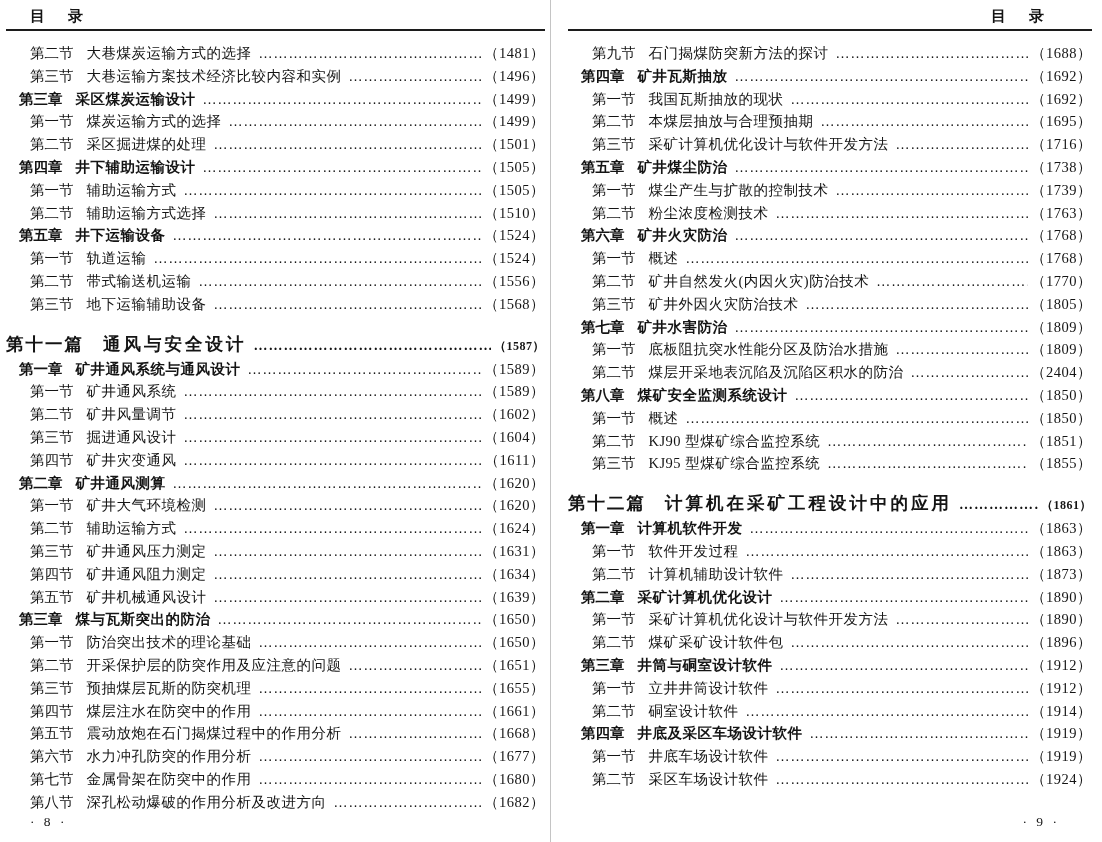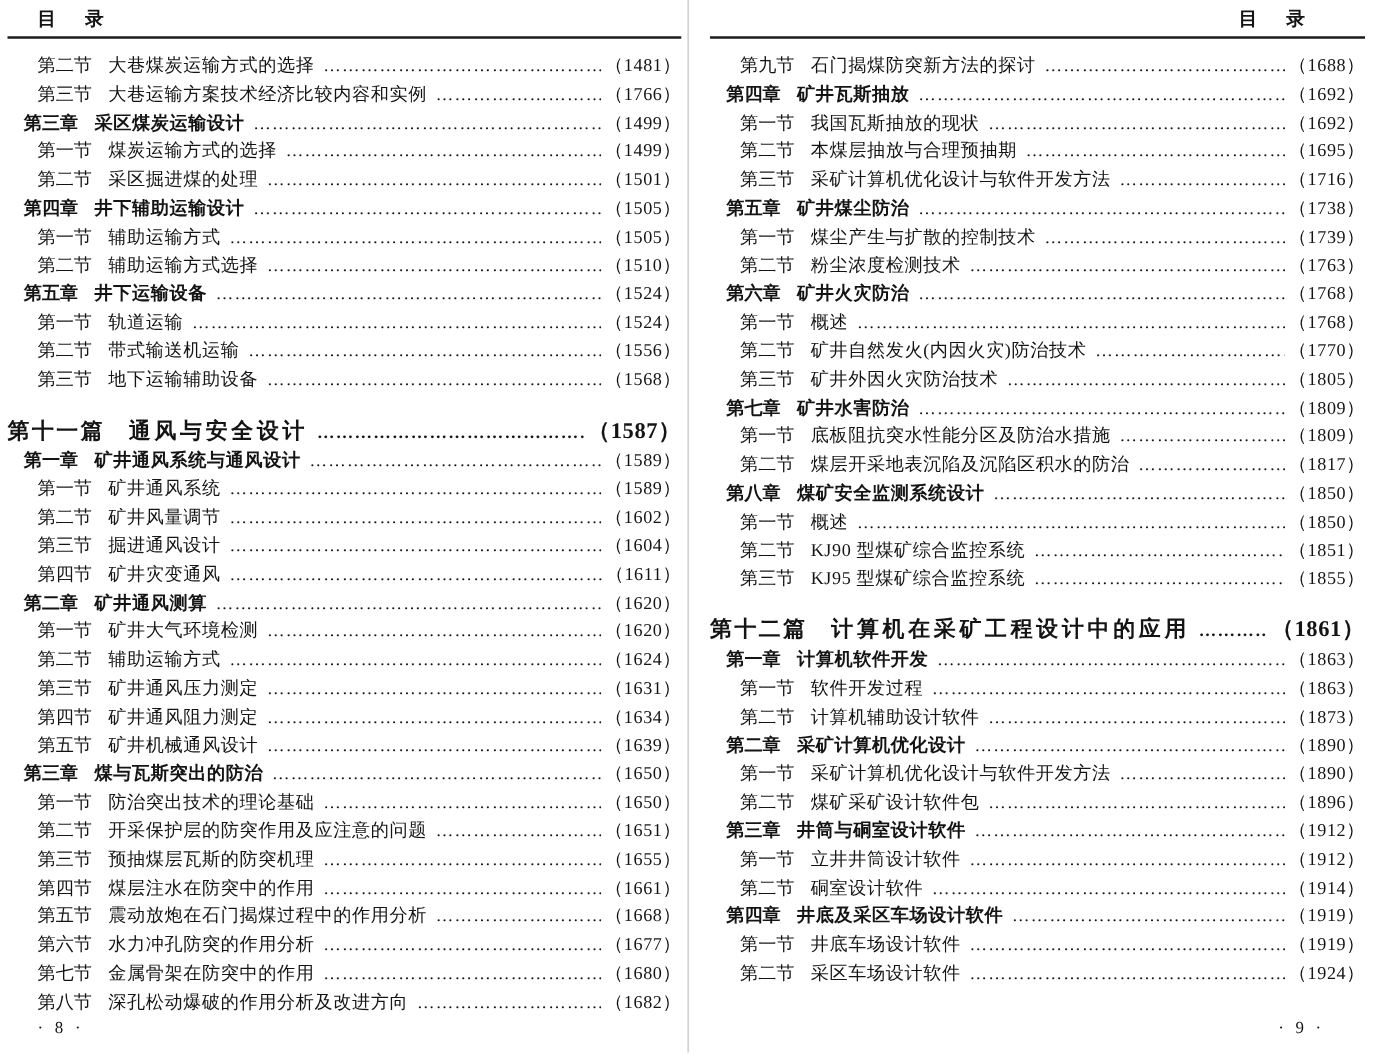--- a/index.html
+++ b/index.html
@@ -56,21 +56,21 @@
   .entry.part {
     padding-left:0;
     font-size:17.5px;
     height:27px; line-height:27px;
     margin-top:15px;
     font-weight:bold;
   }
   .entry.part .label { letter-spacing:2px; margin-right:19px; }
   .entry.part .title { letter-spacing:3px; }
   .entry.part .leader { font-size:14px; }
-  .entry.part .page-no { font-size:18px; }
+  .entry.part .page-no { font-size:12px; }
 
   .footer {
     position:absolute; bottom:12px;
     font-size:13.5px; letter-spacing:3px;
   }
   .page.left  .footer { left:30px; }
   .page.right .footer { right:42px; }
 </style>
 </head>
 <body>
@@ -85,21 +85,21 @@
         <div class="entry section">
           <span class="label">第二节</span>
           <span class="title">大巷煤炭运输方式的选择</span>
           <span class="leader">………………………………………………………………………………………………………………………………………………………………</span>
           <span class="page-no">（1481）</span>
         </div>
         <div class="entry section">
           <span class="label">第三节</span>
           <span class="title">大巷运输方案技术经济比较内容和实例</span>
           <span class="leader">………………………………………………………………………………………………………………………………………………………………</span>
-          <span class="page-no">（1766）</span>
+          <span class="page-no">（1496）</span>
         </div>
         <div class="entry chapter">
           <span class="label">第三章</span>
           <span class="title">采区煤炭运输设计</span>
           <span class="leader">………………………………………………………………………………………………………………………………………………………………</span>
           <span class="page-no">（1499）</span>
         </div>
         <div class="entry section">
           <span class="label">第一节</span>
           <span class="title">煤炭运输方式的选择</span>
@@ -372,21 +372,21 @@
         <div class="entry section">
           <span class="label">第一节</span>
           <span class="title">底板阻抗突水性能分区及防治水措施</span>
           <span class="leader">………………………………………………………………………………………………………………………………………………………………</span>
           <span class="page-no">（1809）</span>
         </div>
         <div class="entry section">
           <span class="label">第二节</span>
           <span class="title">煤层开采地表沉陷及沉陷区积水的防治</span>
           <span class="leader">………………………………………………………………………………………………………………………………………………………………</span>
-          <span class="page-no">（1817）</span>
+          <span class="page-no">（2404）</span>
         </div>
         <div class="entry chapter">
           <span class="label">第八章</span>
           <span class="title">煤矿安全监测系统设计</span>
           <span class="leader">………………………………………………………………………………………………………………………………………………………………</span>
           <span class="page-no">（1850）</span>
         </div>
         <div class="entry section">
           <span class="label">第一节</span>
           <span class="title">概述</span>

